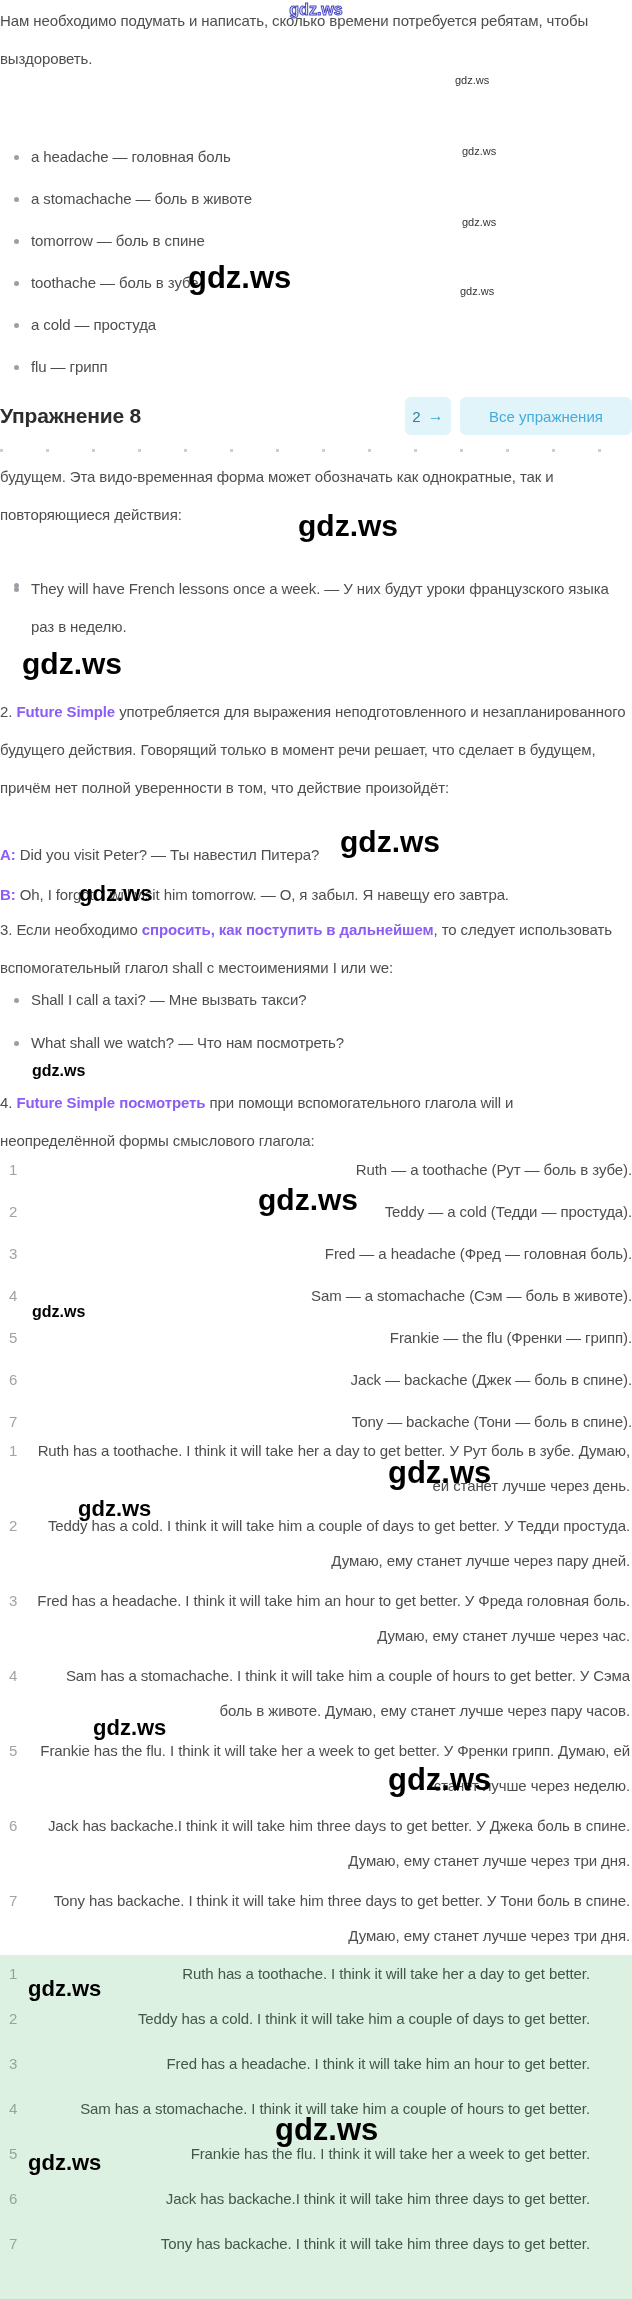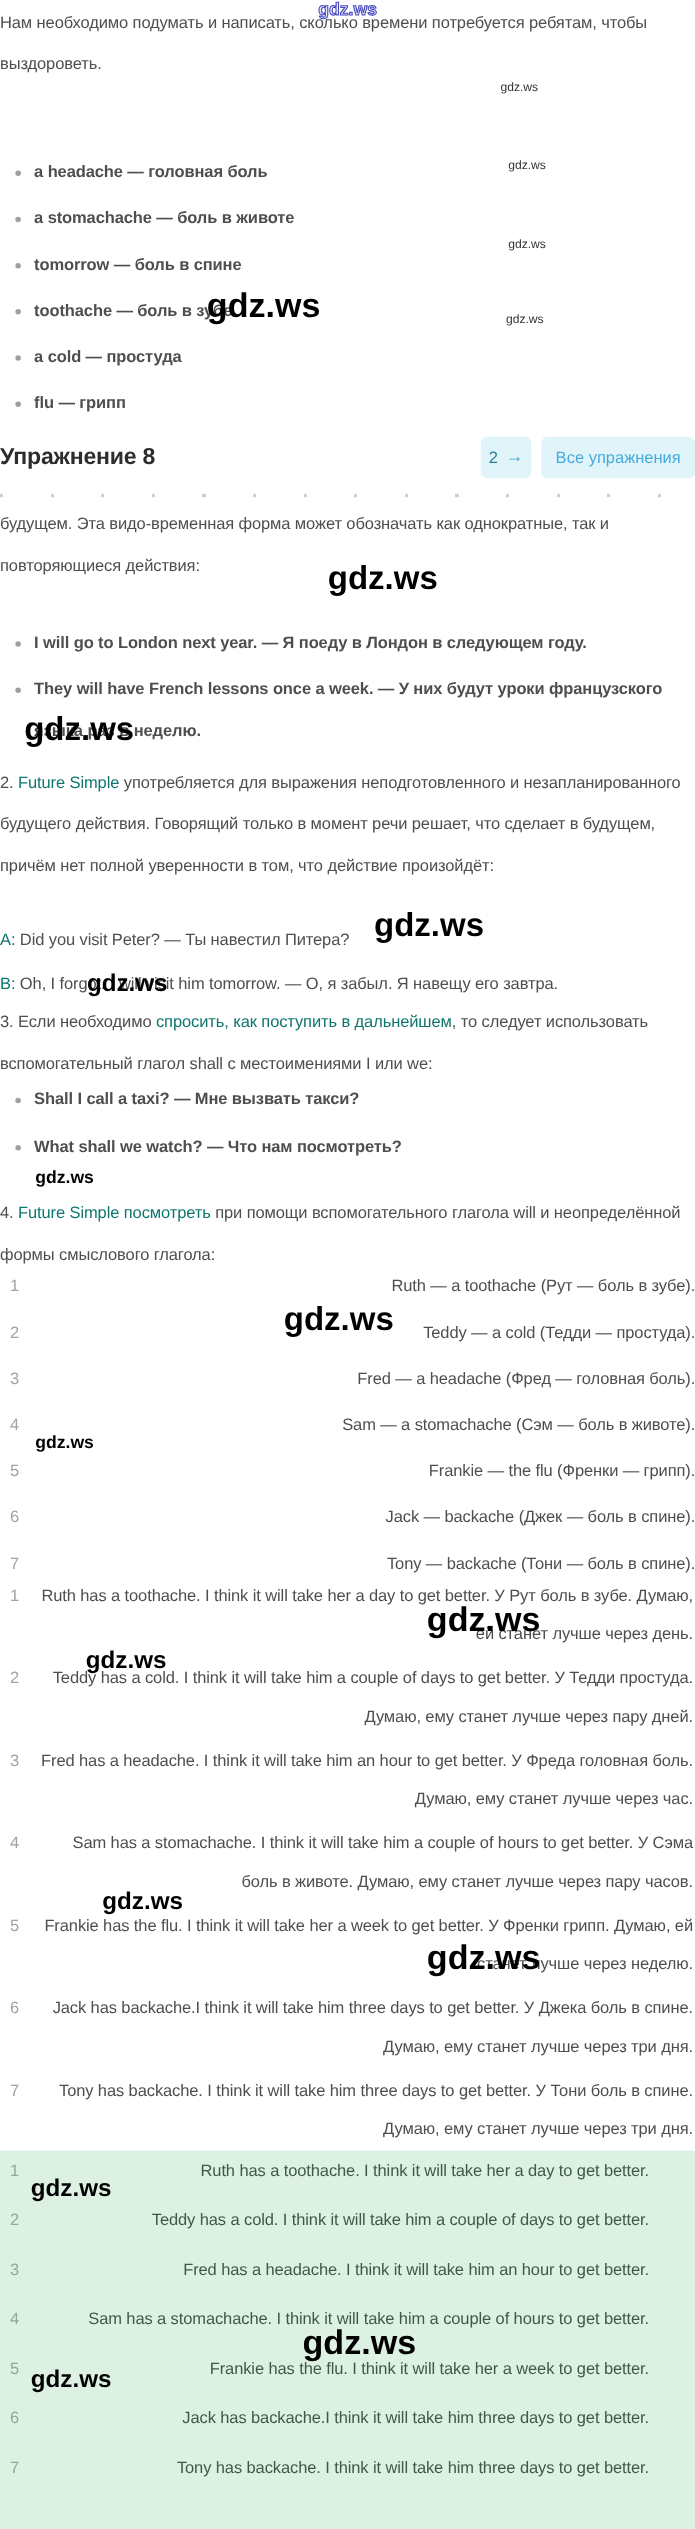--- a/index.html
+++ b/index.html
@@ -1,34 +1,34 @@
 <!DOCTYPE html>
 <html><head>
 <meta charset="utf-8">
 <style>
   html,body { margin:0; padding:0; background:#fff; }
   body { font-family:"Liberation Sans", sans-serif; }
   .page { position:relative; width:632px; height:2299px; background:#ffffff; overflow:hidden; color:#4e4e4e; }
   p,h2,h3,ul,ol,li { margin:0; padding:0; }
   .blk { position:absolute; left:0; right:0; }
   .body-text { font-size:15px; line-height:38px; letter-spacing:-0.1px; padding-right:4px; }
-  .b { font-weight:400; color:#0f766e; }
+  .b { font-weight:700; color:#8b5cf6; }
 
   .wordlist-title { font-size:15px; line-height:22px; font-weight:700; color:#2e3237; letter-spacing:0.3px; }
 
   .bullet-list { list-style:none; }
-  .bullet-list li { position:relative; padding-left:31px; padding-right:0; font-size:15px; line-height:38px; margin-bottom:4px; letter-spacing:-0.1px;font-weight:bold; }
+  .bullet-list li { position:relative; padding-left:31px; padding-right:0; font-size:15px; line-height:38px; margin-bottom:4px; letter-spacing:-0.1px; }
   .bullet-list .dot { position:absolute; left:14px; top:17px; width:5px; height:5px; border-radius:50%; background:#9aa0a6; }
 
   .header-row { display:flex; align-items:center; height:38px; }
   .ex-title { font-size:21px; font-weight:700; color:#2d2d2d; flex:1; letter-spacing:-0.2px; }
   .btn { background:#e1f4f9; border:none; border-radius:6px; height:38px; font-size:15px; display:flex; align-items:center; justify-content:center; cursor:pointer; font-family:inherit; padding:0; }
   .btn-next { width:46px; gap:7px; color:#2b7f98; margin-right:9px; font-weight:500; }
   .btn-next .arrow { color:#3aa3d6; font-size:16px; }
-  .btn-all { width:140px; color:#45acdc; font-weight:500; }
+  .btn-all { width:172px; color:#45acdc; font-weight:500; }
 
   .dots { height:3px; margin-right:12px;
           background:repeating-linear-gradient(90deg,#c3c7cc 0 3px,transparent 3px 46px); opacity:.85; }
 
   .num-list { list-style:none; }
   .num-list li { display:flex; font-size:15px; letter-spacing:-0.1px; }
   .num-list .n { width:23px; padding-left:9px; flex-shrink:0; color:#a2a2a2; }
   .num-list .t { flex:1;text-align:right; }
 
   .tasks li { line-height:38px; margin-bottom:4px; }
@@ -97,21 +97,21 @@
     <button class="btn btn-all">Все упражнения</button>
   </div>
 
   <div class="blk dots" style="top:449px"></div>
 
   <div class="blk body-text" style="top:458px">
     <p>будущем. Эта видо-временная форма может обозначать как однократные, так и повторяющиеся действия:</p>
   </div>
 
   <ul class="blk bullet-list" style="top:566px">
-    <li><span class="dot"></span><span>I will go to London next year. — Я поеду в Лондон в следующем году.</span></li>
+    <li><span class="dot"></span></li>
     <li><span class="dot"></span><span>They will have French lessons once a week. — У них будут уроки французского языка раз в неделю.</span></li>
   </ul>
 
   <div class="blk body-text" style="top:693px">
     <p><span>2. </span><span class="b">Future Simple</span><span> употребляется для выражения неподготовленного и незапланированного будущего действия. Говорящий только в момент речи решает, что сделает в будущем, причём нет полной уверенности в том, что действие произойдёт:</span></p>
   </div>
 
   <div class="blk body-text" style="top:836px">
     <p><span class="b">A:</span> <span>Did you visit Peter? — Ты навестил Питера?</span></p>
     <p style="margin-top:2px"><span class="b">B:</span> <span>Oh, I forgot. I will visit him tomorrow. — О, я забыл. Я навещу его завтра.</span></p>

